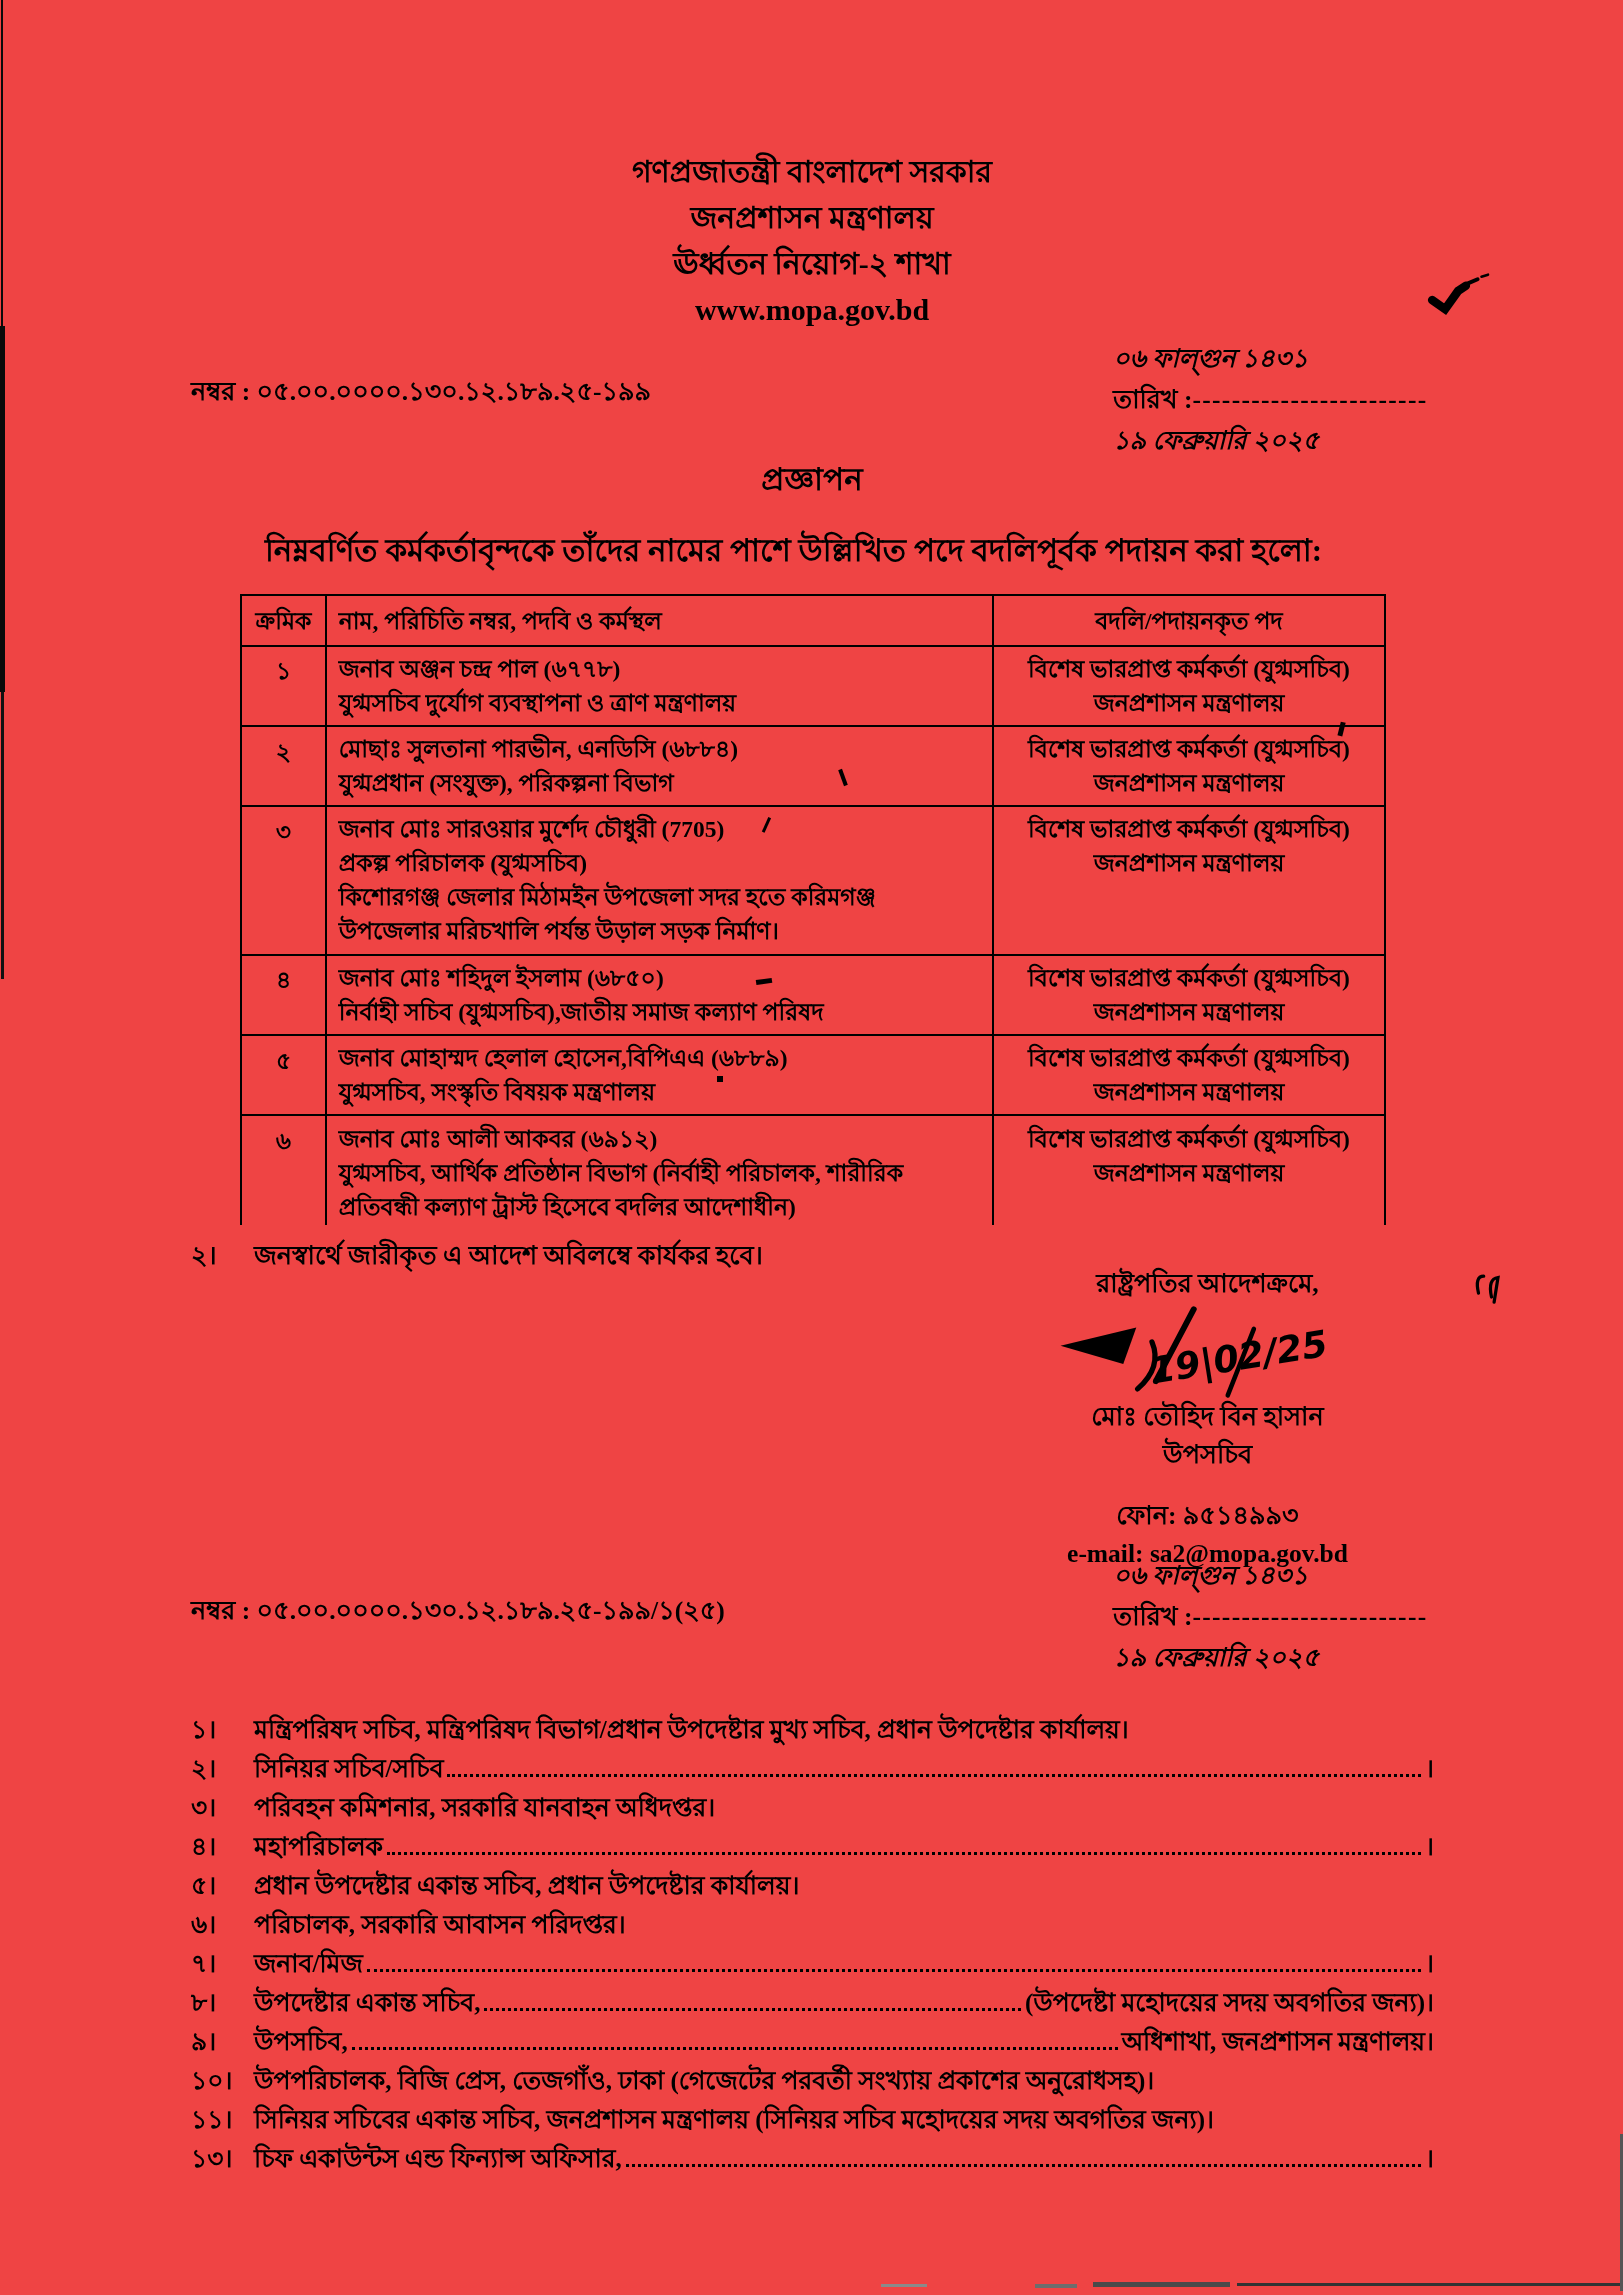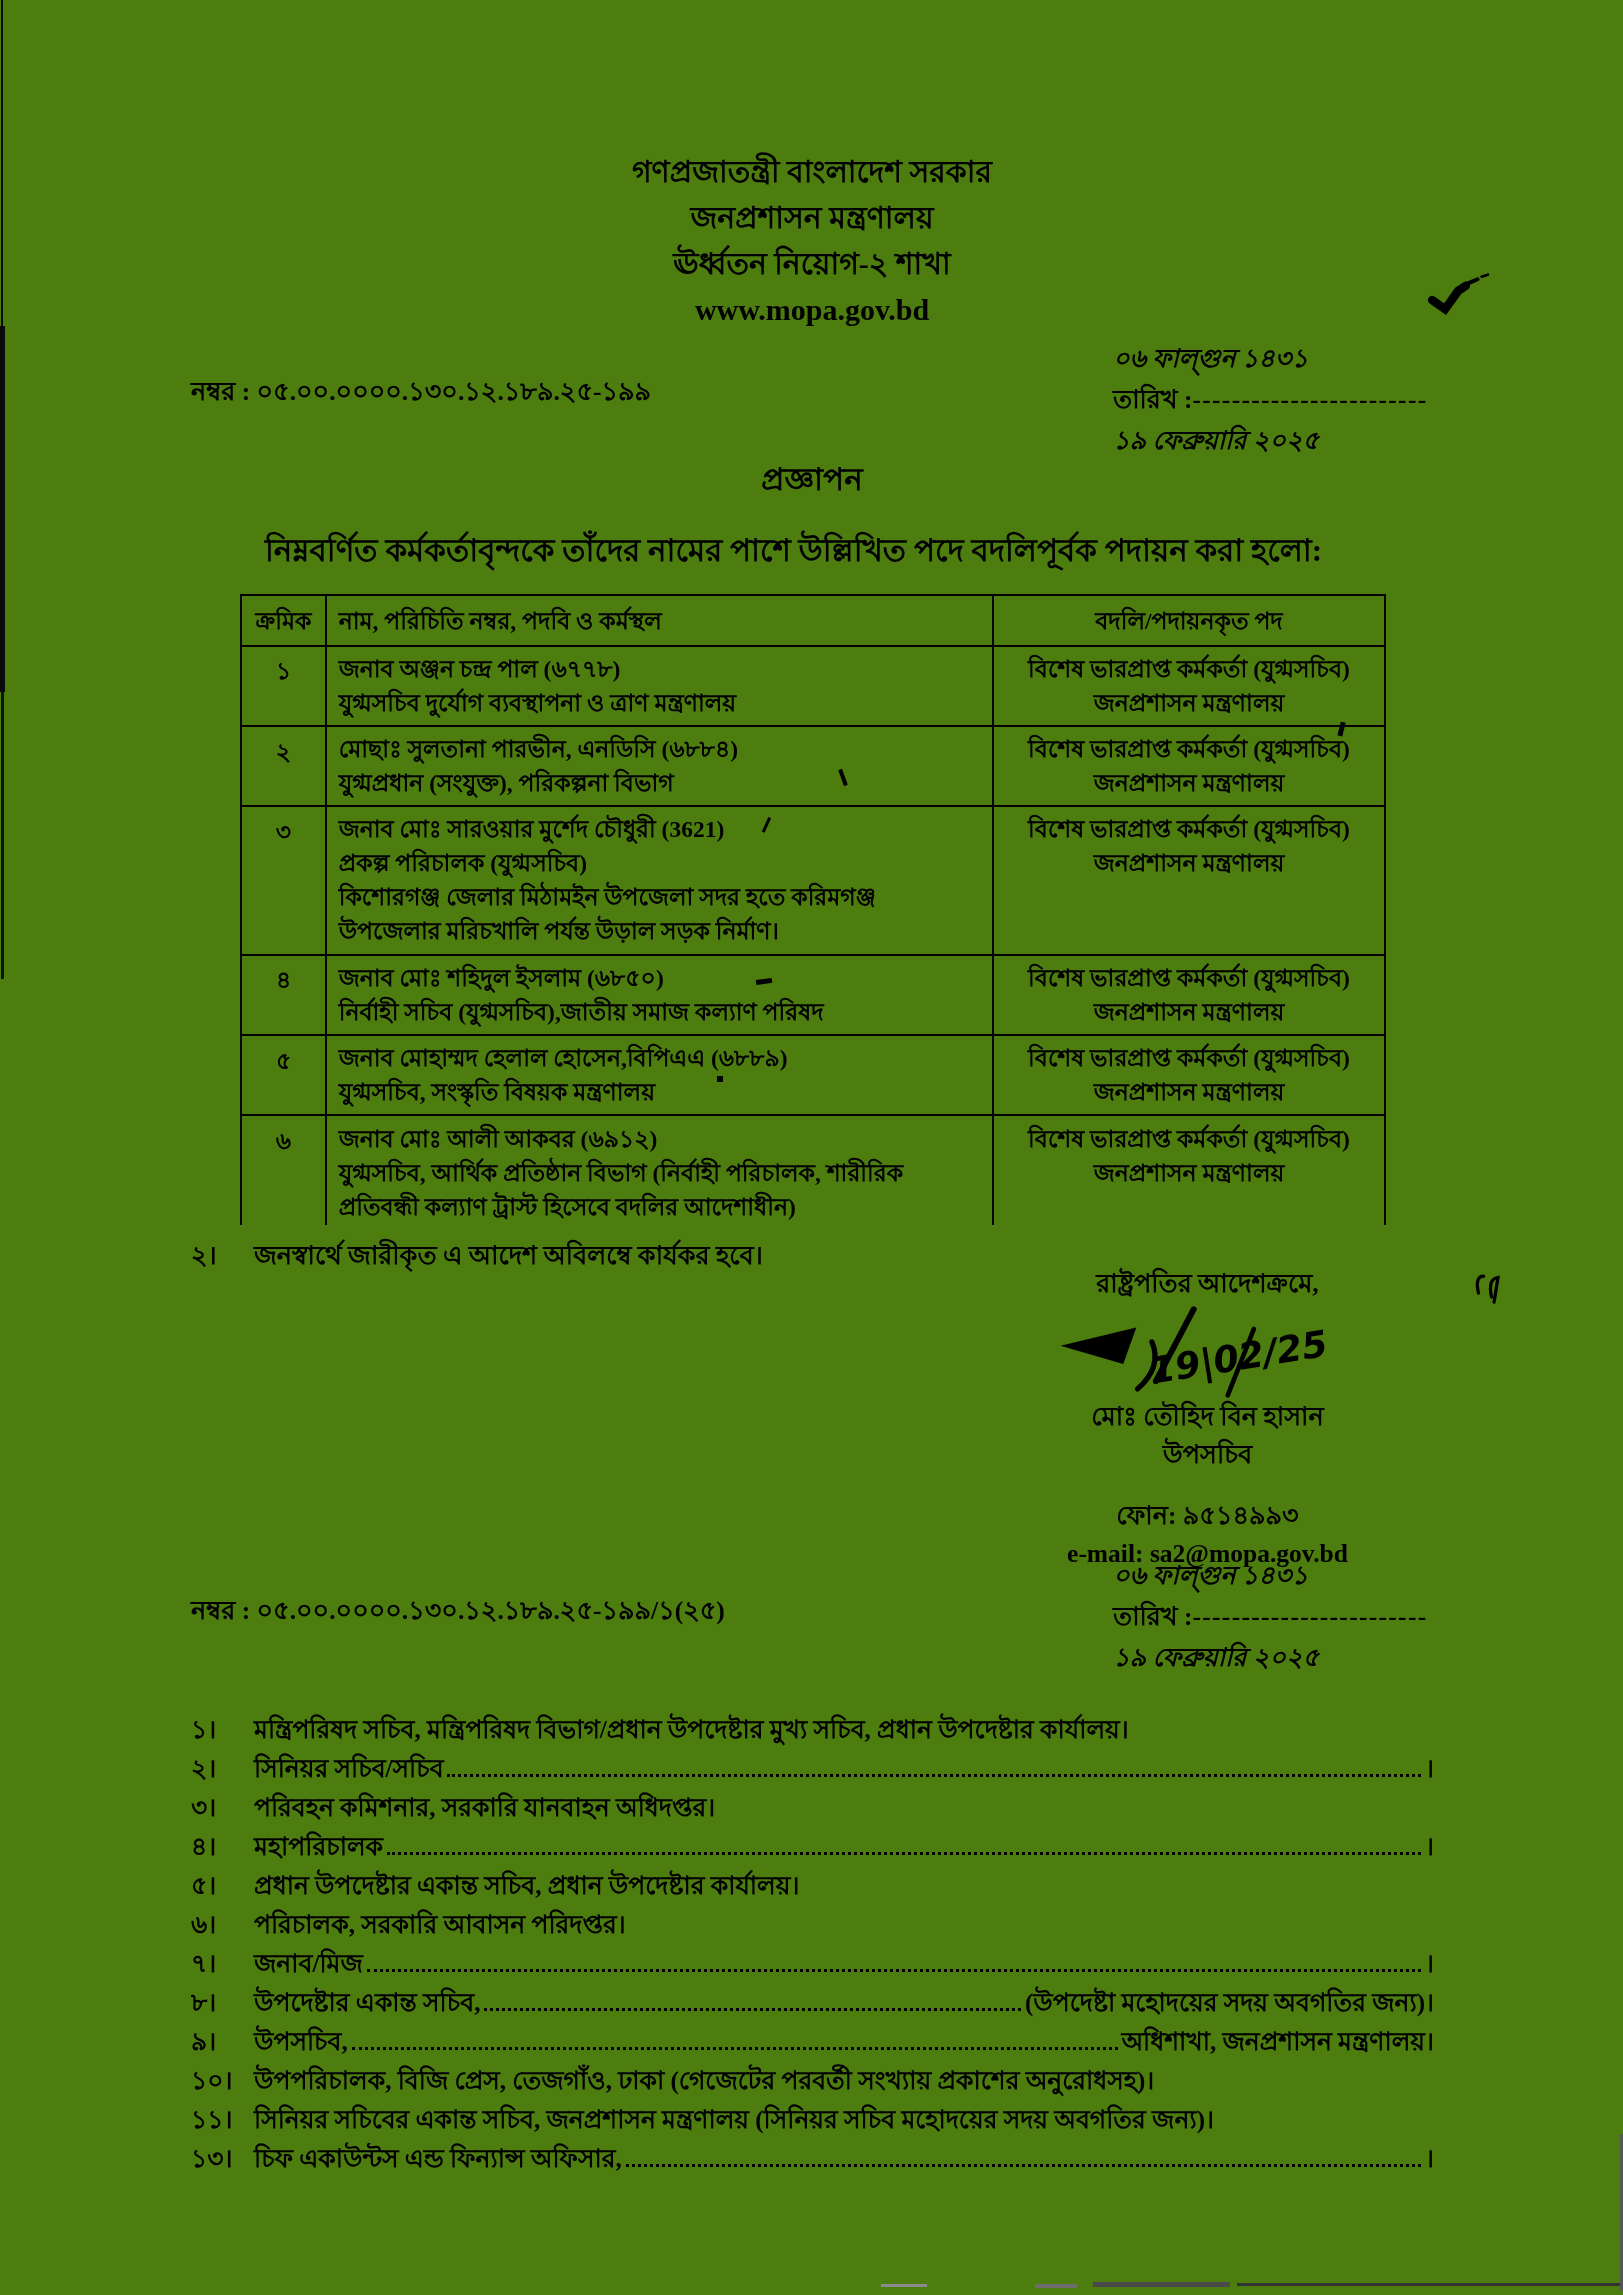--- a/index.html
+++ b/index.html
@@ -1,19 +1,19 @@
 <!DOCTYPE html>
 <html lang="bn" style="font-size:10.4px"><head>
 <meta charset="utf-8">
 <style>
   html,body{margin:0;padding:0;background:#ffffff;}
   .page{
     position:relative;
     width:1624px;height:2295px;
-    background:#4d7c0f;
+    background:#ef4444;
     color:#000;
     font-family:"Liberation Serif","DejaVu Serif",serif;
     font-weight:700;
     overflow:hidden;
   }
   
   .scan-left-a{position:absolute;left:0.7px;top:0;width:2.6px;height:339px;background:#0a0a0a;}
   .scan-left-b{position:absolute;left:0;top:326px;width:4.6px;height:366px;background:#0a0a0a;}
   .scan-left-c{position:absolute;left:1.3px;top:692px;width:2.6px;height:287px;background:#111;}
   .scan-bottom-a{position:absolute;left:881px;top:2284px;width:46px;height:3.3px;background:#8a8a8a;}
@@ -157,21 +157,21 @@
         <td class="c-post">
           <div class="cl">বিশেষ ভারপ্রাপ্ত কর্মকর্তা (যুগ্মসচিব)</div>
           <div class="cl">জনপ্রশাসন মন্ত্রণালয়</div>
         </td>
       </tr>
       <tr>
         <td class="c-sl">
               <div class="cl">৩</div>
             </td>
         <td>
-          <div class="cl">জনাব মোঃ সারওয়ার মুর্শেদ চৌধুরী (3621)</div>
+          <div class="cl">জনাব মোঃ সারওয়ার মুর্শেদ চৌধুরী (7705)</div>
           <div class="cl">প্রকল্প পরিচালক (যুগ্মসচিব)</div>
           <div class="cl">কিশোরগঞ্জ জেলার মিঠামইন উপজেলা সদর হতে করিমগঞ্জ</div>
           <div class="cl">উপজেলার মরিচখালি পর্যন্ত উড়াল সড়ক নির্মাণ।</div>
         </td>
         <td class="c-post">
           <div class="cl">বিশেষ ভারপ্রাপ্ত কর্মকর্তা (যুগ্মসচিব)</div>
           <div class="cl">জনপ্রশাসন মন্ত্রণালয়</div>
         </td>
       </tr>
       <tr>

